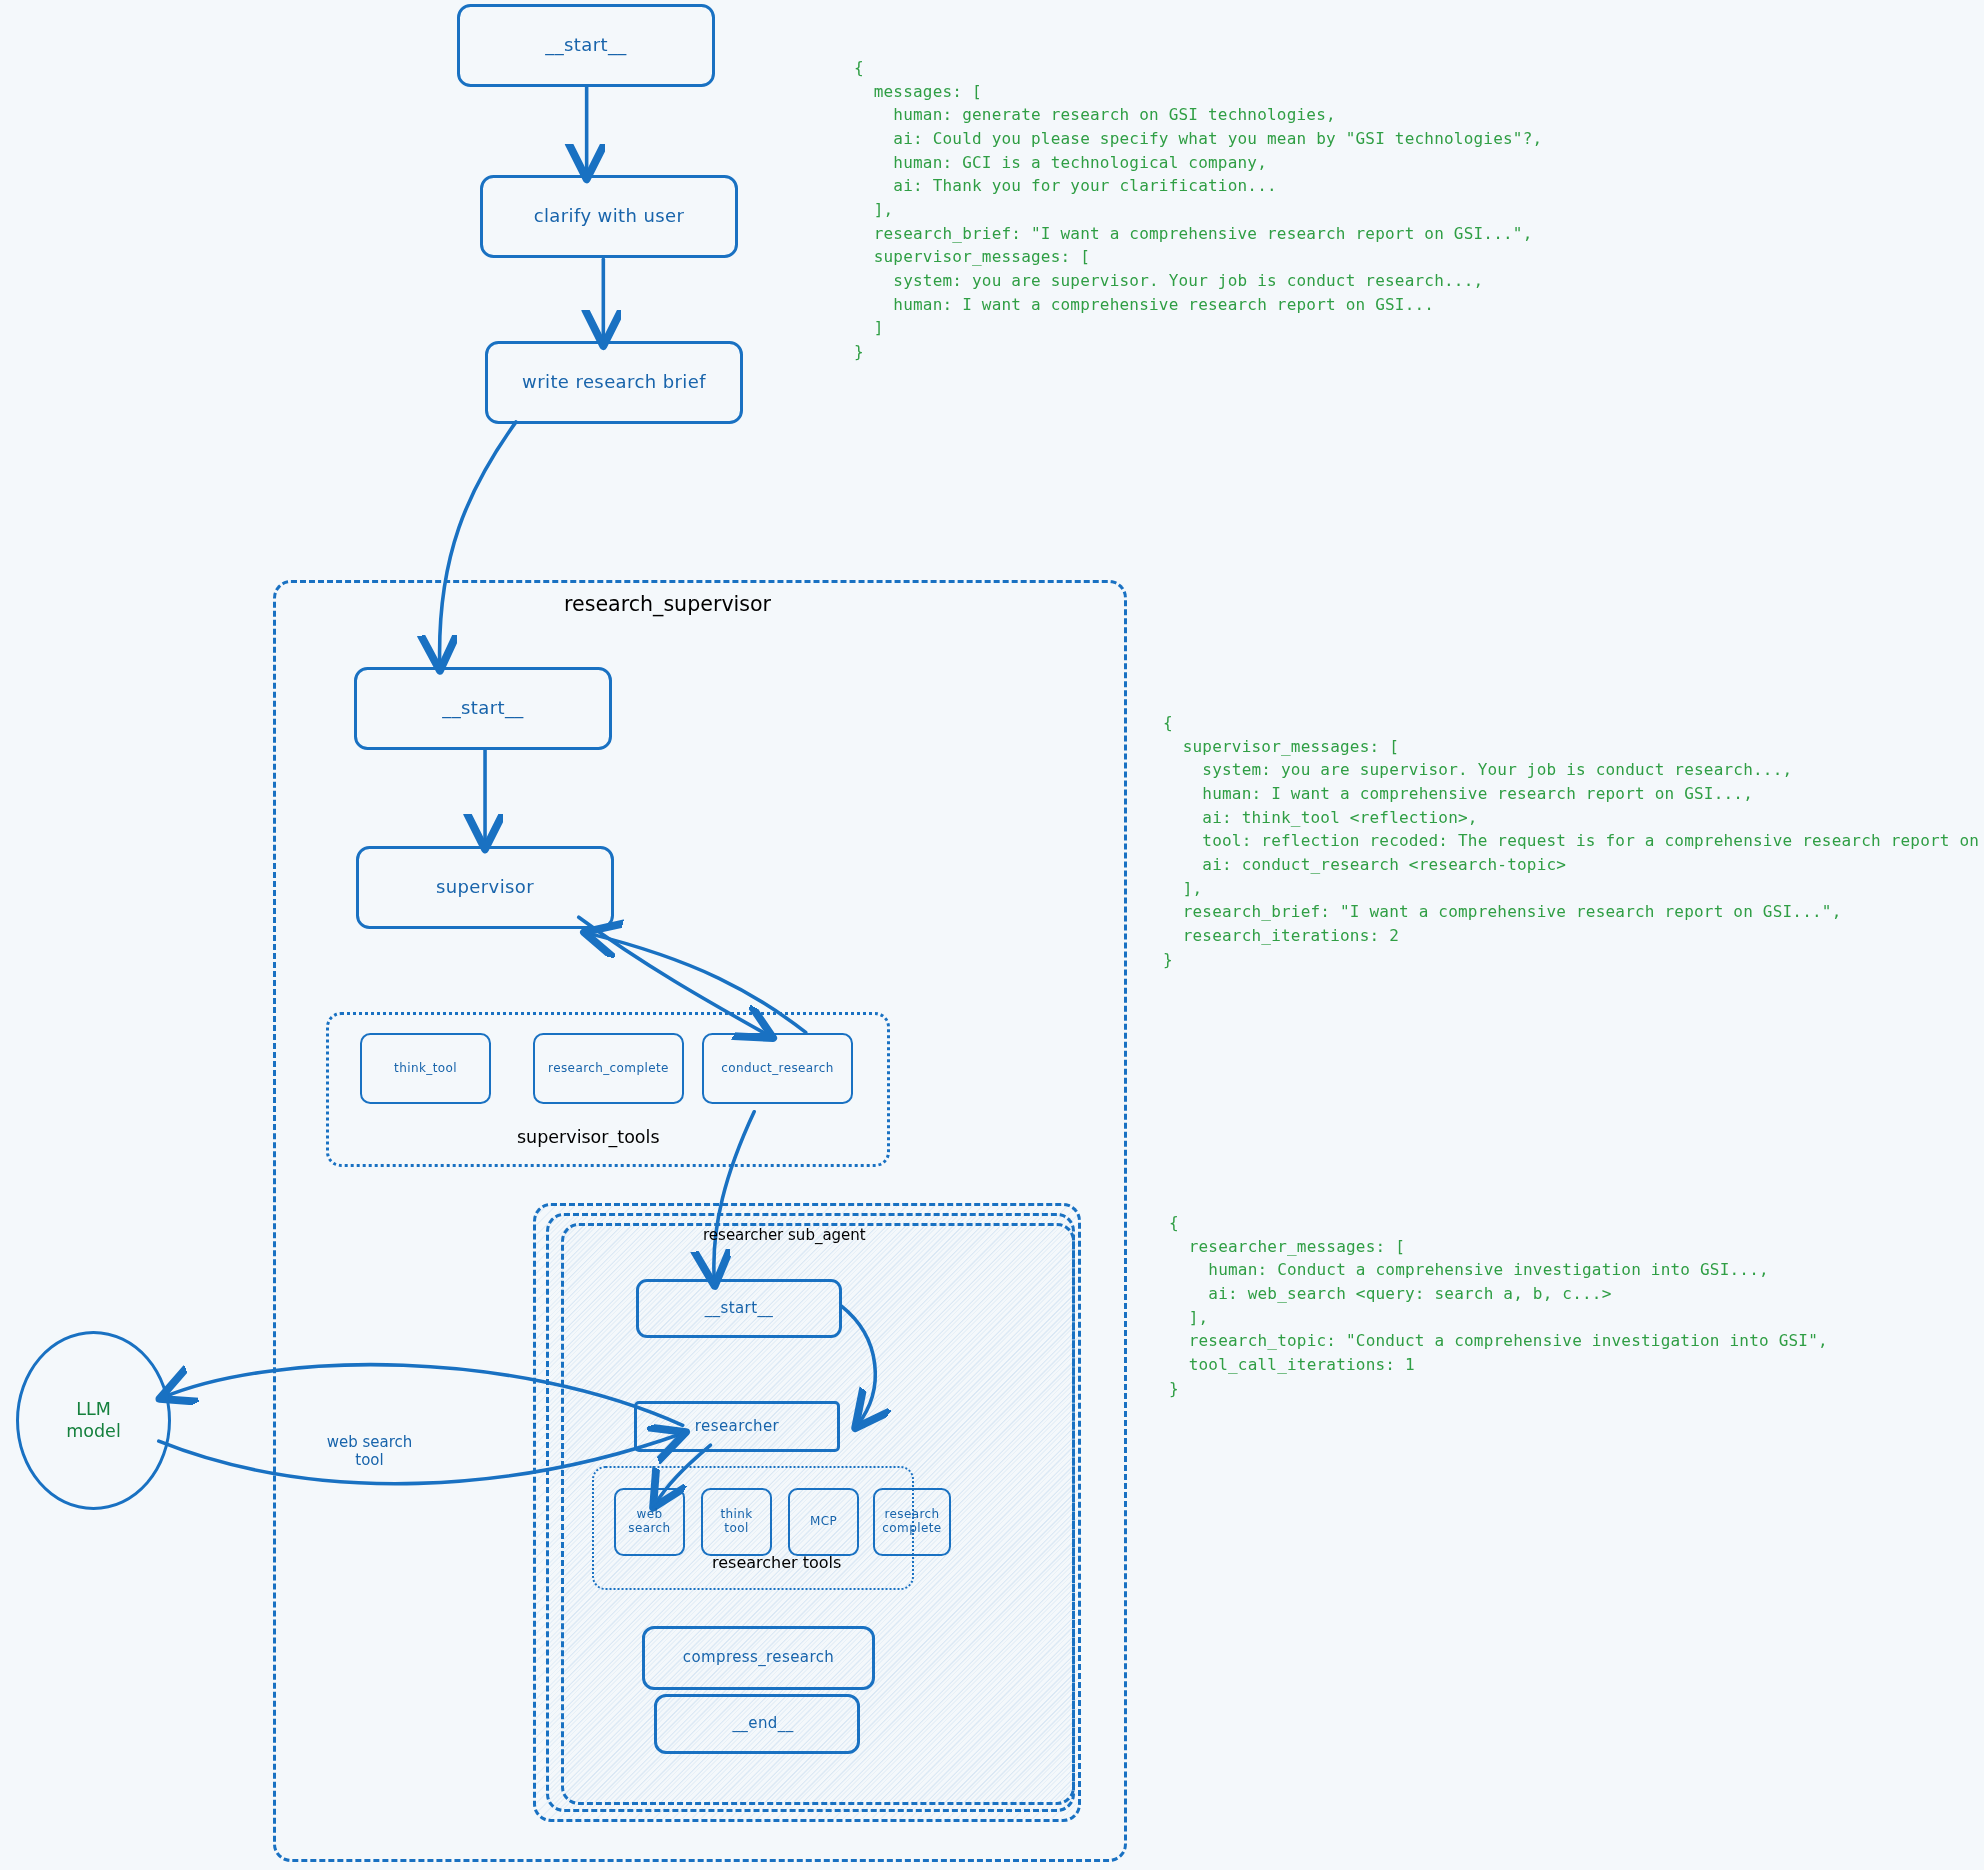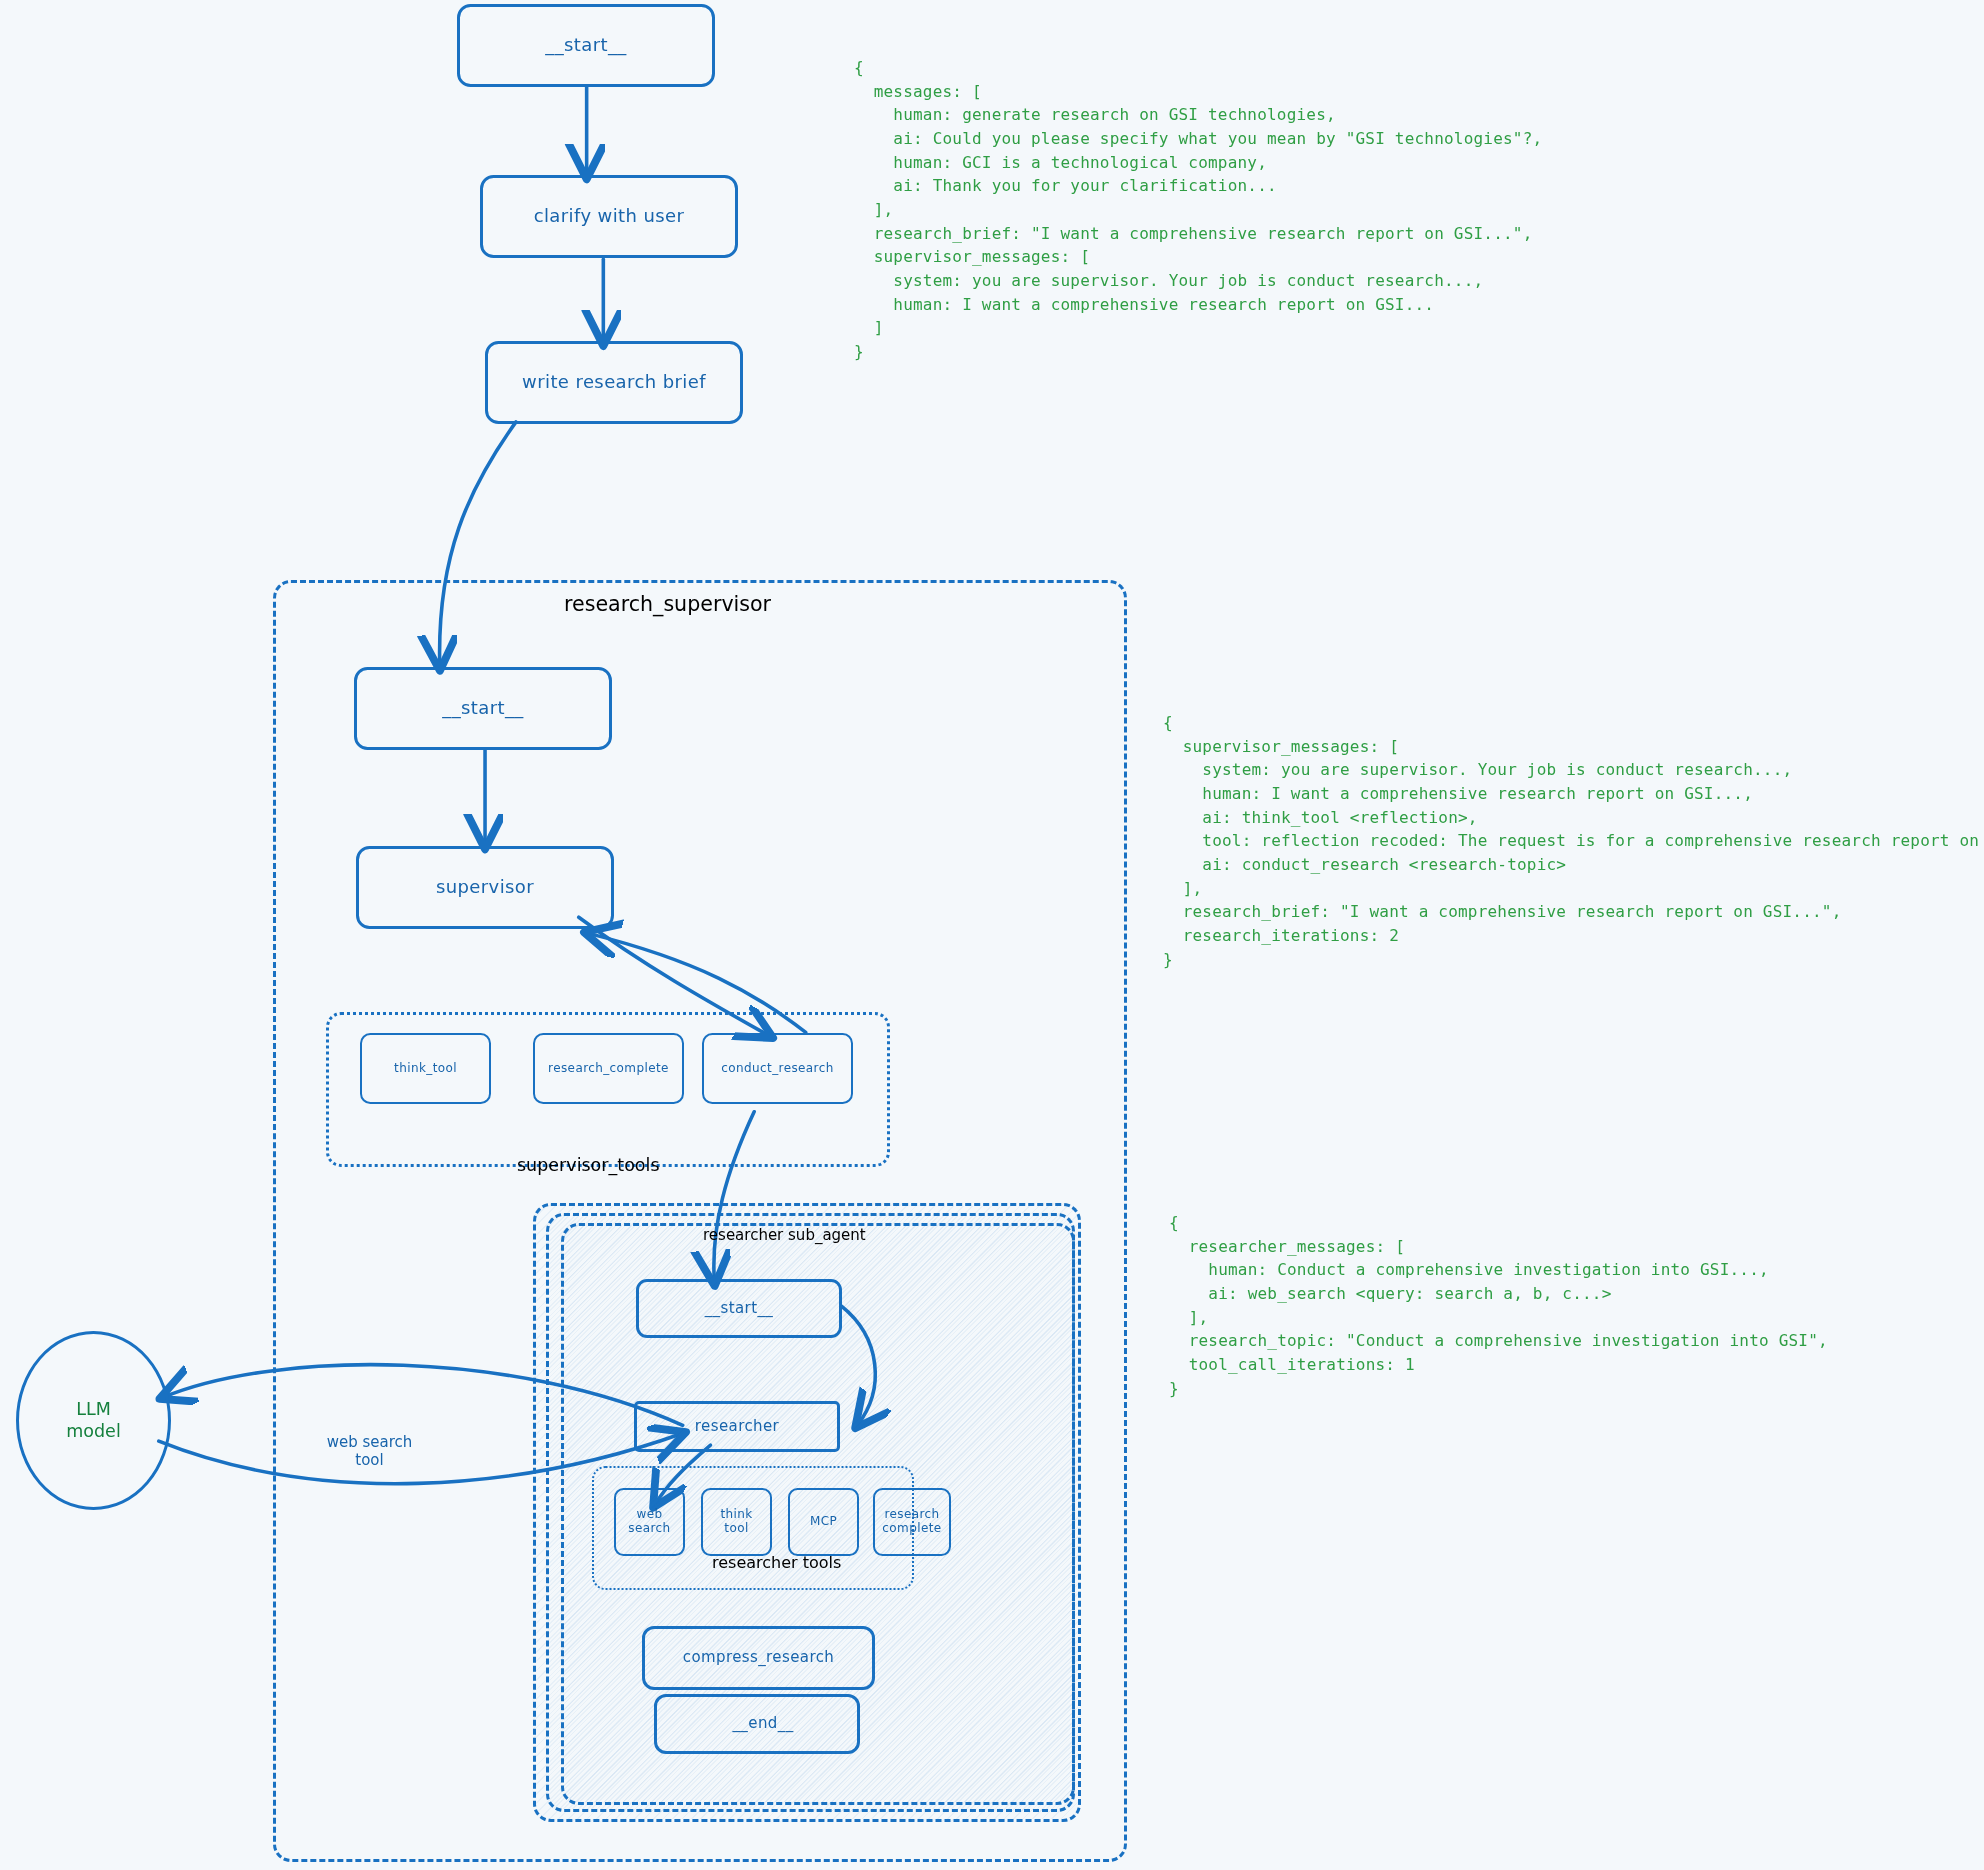--- a/index.html
+++ b/index.html
@@ -144,21 +144,21 @@
   <div class="node lg" style="left:485px;top:341px;width:258px;height:83px;">write research brief</div>
 
   <div class="frame dashed" style="left:273px;top:580px;width:854px;height:1282px;"></div>
   <div class="frame-label" style="left:564px;top:592px;font-size:20.6px;">research_supervisor</div>
 
   <div class="node lg" style="left:354px;top:667px;width:258px;height:83px;">__start__</div>
 
   <div class="node lg" style="left:356px;top:846px;width:258px;height:83px;">supervisor</div>
 
   <div class="frame dotted" style="left:326px;top:1012px;width:564px;height:155px;border-radius:15px;"></div>
-  <div class="frame-label" style="left:517px;top:1127px;font-size:17.5px;margin-top:28px;">supervisor_tools</div>
+  <div class="frame-label" style="left:517px;top:1127px;font-size:17.5px;">supervisor_tools</div>
 
   <div class="node xs" style="left:360px;top:1033px;width:131px;height:71px;border-width:2.8px;border-radius:10.3px;">think_tool</div>
   <div class="node xs" style="left:521px;top:1033px;width:151px;height:71px;border-width:2.8px;border-radius:10.3px;margin-left:12px;">research_complete</div>
   <div class="node xs" style="left:702px;top:1033px;width:151px;height:71px;border-width:2.8px;border-radius:10.3px;">conduct_research</div>
 
   <div class="frame dashed hatch" style="left:533px;top:1203px;width:548px;height:619px;"></div>
   <div class="frame dashed hatch" style="left:546px;top:1213px;width:529px;height:599px;"></div>
   <div class="frame dashed hatch" style="left:561px;top:1223px;width:514px;height:582px;"></div>
   <div class="frame-label" style="left:703px;top:1226px;font-size:15px;">researcher sub_agent</div>
 

